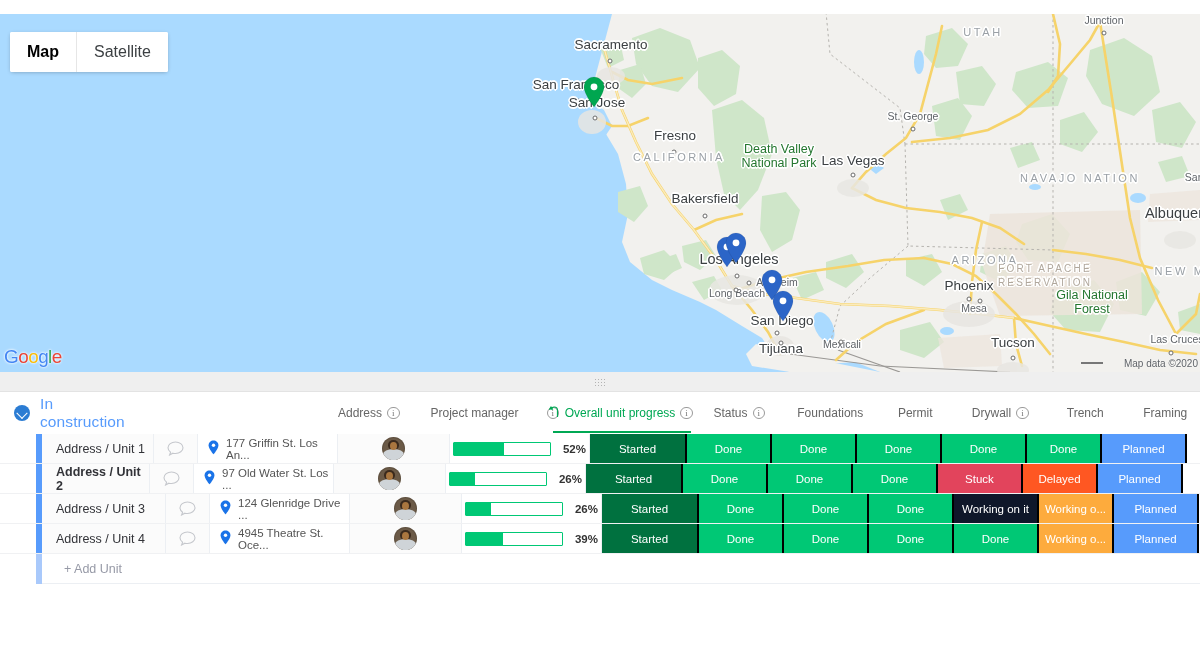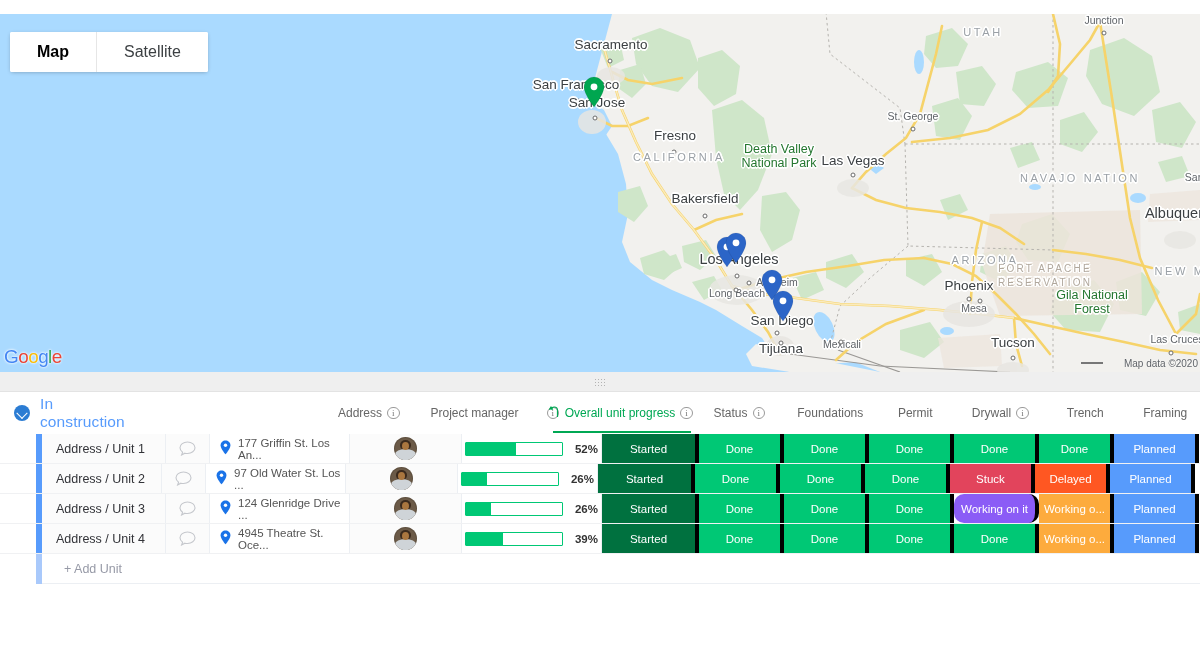--- a/index.html
+++ b/index.html
@@ -53,21 +53,21 @@
 
   
   #map-type-switch {
     position: absolute; left: 10px; top: 18px; z-index: 40;
     display: flex; background: #fff; border-radius: 2px;
     box-shadow: 0 1px 4px -1px rgba(0,0,0,0.3);
     overflow: hidden; height: 40px; cursor: pointer;
   }
   #map-type-switch .mt {
     display: flex; align-items: center; justify-content: center;
-    padding: 0 27px; font-size: 16px; color: #3c4043;
+    padding: 0 17px; font-size: 16px; color: #3c4043;
     background: #fff; cursor: pointer;
   }
   #map-type-switch .mt.active { font-weight: bold; color: #000; }
   #map-type-switch .mt + .mt { border-left: 1px solid #e6e6e6; }
 
   
   #google-logo {
     position: absolute; left: 4px; bottom: 4px; z-index: 40;
     font-family: "Liberation Sans", sans-serif; font-size: 19px;
     font-weight: 500; letter-spacing: -0.6px;
@@ -188,21 +188,21 @@
 
   .pbar {
     width: 98px; height: 14px; border: 1.6px solid #00c875;
     background: #fff; border-radius: 1px; overflow: hidden; flex:none;
   }
   .pbar > i { display: block; height: 100%; background: #00c875; }
   .pct { font-size: 11.5px; color: #333; font-weight: bold; width: 26px; text-align:right; }
 
   .status {
     color: #fff; font-size: 11.5px; display:flex; align-items:center;
-    justify-content:center; border-right: 4px solid #000000; cursor: pointer;
+    justify-content:center; border-right: 2px solid #000000; cursor: pointer;
     overflow:hidden; white-space:nowrap;
   }
 
   #add-unit-row {
     display:flex; align-items:center; height: 30px;
   }
   #add-unit-row .accent { width:6px; height:100%; background:#a9c9fb; margin-left:36px; flex:none; }
   #add-unit {
     flex: 1; height: 100%; display:flex; align-items:center; padding-left: 22px;
     font-size: 12.5px; color: #9699a6; background:#fff;
@@ -463,21 +463,21 @@
         </div>
         <div class="hdr-cell" style="width: 75px;">
           <span>Framing</span>
         </div>
       </div>
   </div>
 
   <div id="rows">
       <div class="row">
         <div class="row-accent"></div>
-        <div class="cell name" style="width: 124px;">
+        <div class="cell name" style="width: 112px;">
           <span class="label">Address / Unit 1</span>
         </div>
         <div class="cell" style="width: 44px; background: rgb(251, 251, 251);">
           <span class="chat-bubble"><svg width="17" height="15" viewBox="0 0 17 15">
               <path d="M8.5 1 C4.4 1 1 3.5 1 6.7 C1 8.5 2 10.1 3.6 11.2 L2.6 14 L5.9 12.2 C6.7 12.4 7.6 12.5 8.5 12.5 C12.6 12.5 16 9.9 16 6.7 C16 3.5 12.6 1 8.5 1 Z" fill="none" stroke="#b3b6bd" stroke-width="1.1"></path>
             </svg></span>
         </div>
         <div class="cell addr" style="width: 140px;">
           <span><svg width="11" height="15" viewBox="0 0 11 15">
               <path d="M5.5 0.6 C2.8 0.6 0.6 2.7 0.6 5.3 C0.6 8.8 5.5 14.4 5.5 14.4 C5.5 14.4 10.4 8.8 10.4 5.3 C10.4 2.7 8.2 0.6 5.5 0.6 Z" fill="#1a73e8"></path>
@@ -513,21 +513,21 @@
         </div>
         <div class="status" style="width: 75px; flex: 0 0 auto; background: rgb(0, 200, 117);">
           <span>Done</span>
         </div>
         <div class="status" style="width: 85px; flex: 0 0 auto; background: rgb(87, 155, 252);">
           <span>Planned</span>
         </div>
       </div>
       <div class="row">
         <div class="row-accent"></div>
-        <div class="cell name" style="width: 120px;">
+        <div class="cell name" style="width: 108px; font-weight: bold;">
           <span class="label">Address / Unit 2</span>
         </div>
         <div class="cell" style="width: 44px; background: rgb(251, 251, 251);">
           <span class="chat-bubble"><svg width="17" height="15" viewBox="0 0 17 15">
               <path d="M8.5 1 C4.4 1 1 3.5 1 6.7 C1 8.5 2 10.1 3.6 11.2 L2.6 14 L5.9 12.2 C6.7 12.4 7.6 12.5 8.5 12.5 C12.6 12.5 16 9.9 16 6.7 C16 3.5 12.6 1 8.5 1 Z" fill="none" stroke="#b3b6bd" stroke-width="1.1"></path>
             </svg></span>
         </div>
         <div class="cell addr" style="width: 140px;">
           <span><svg width="11" height="15" viewBox="0 0 11 15">
               <path d="M5.5 0.6 C2.8 0.6 0.6 2.7 0.6 5.3 C0.6 8.8 5.5 14.4 5.5 14.4 C5.5 14.4 10.4 8.8 10.4 5.3 C10.4 2.7 8.2 0.6 5.5 0.6 Z" fill="#1a73e8"></path>
@@ -601,21 +601,21 @@
         </div>
         <div class="status" style="width: 85px; flex: 0 0 auto; background: rgb(0, 200, 117);">
           <span>Done</span>
         </div>
         <div class="status" style="width: 85px; flex: 0 0 auto; background: rgb(0, 200, 117);">
           <span>Done</span>
         </div>
         <div class="status" style="width: 85px; flex: 0 0 auto; background: rgb(0, 200, 117);">
           <span>Done</span>
         </div>
-        <div class="status" style="width: 85px; flex: 0 0 auto; background: #8b5cf6; border-radius: 10px;">
+        <div class="status" style="width: 85px; flex: 0 0 auto; background: #0f172a;">
           <span>Working on it</span>
         </div>
         <div class="status" style="width: 75px; flex: 0 0 auto; background: rgb(253, 171, 61);">
           <span>Working o...</span>
         </div>
         <div class="status" style="width: 85px; flex: 0 0 auto; background: rgb(87, 155, 252);">
           <span>Planned</span>
         </div>
       </div>
       <div class="row">

